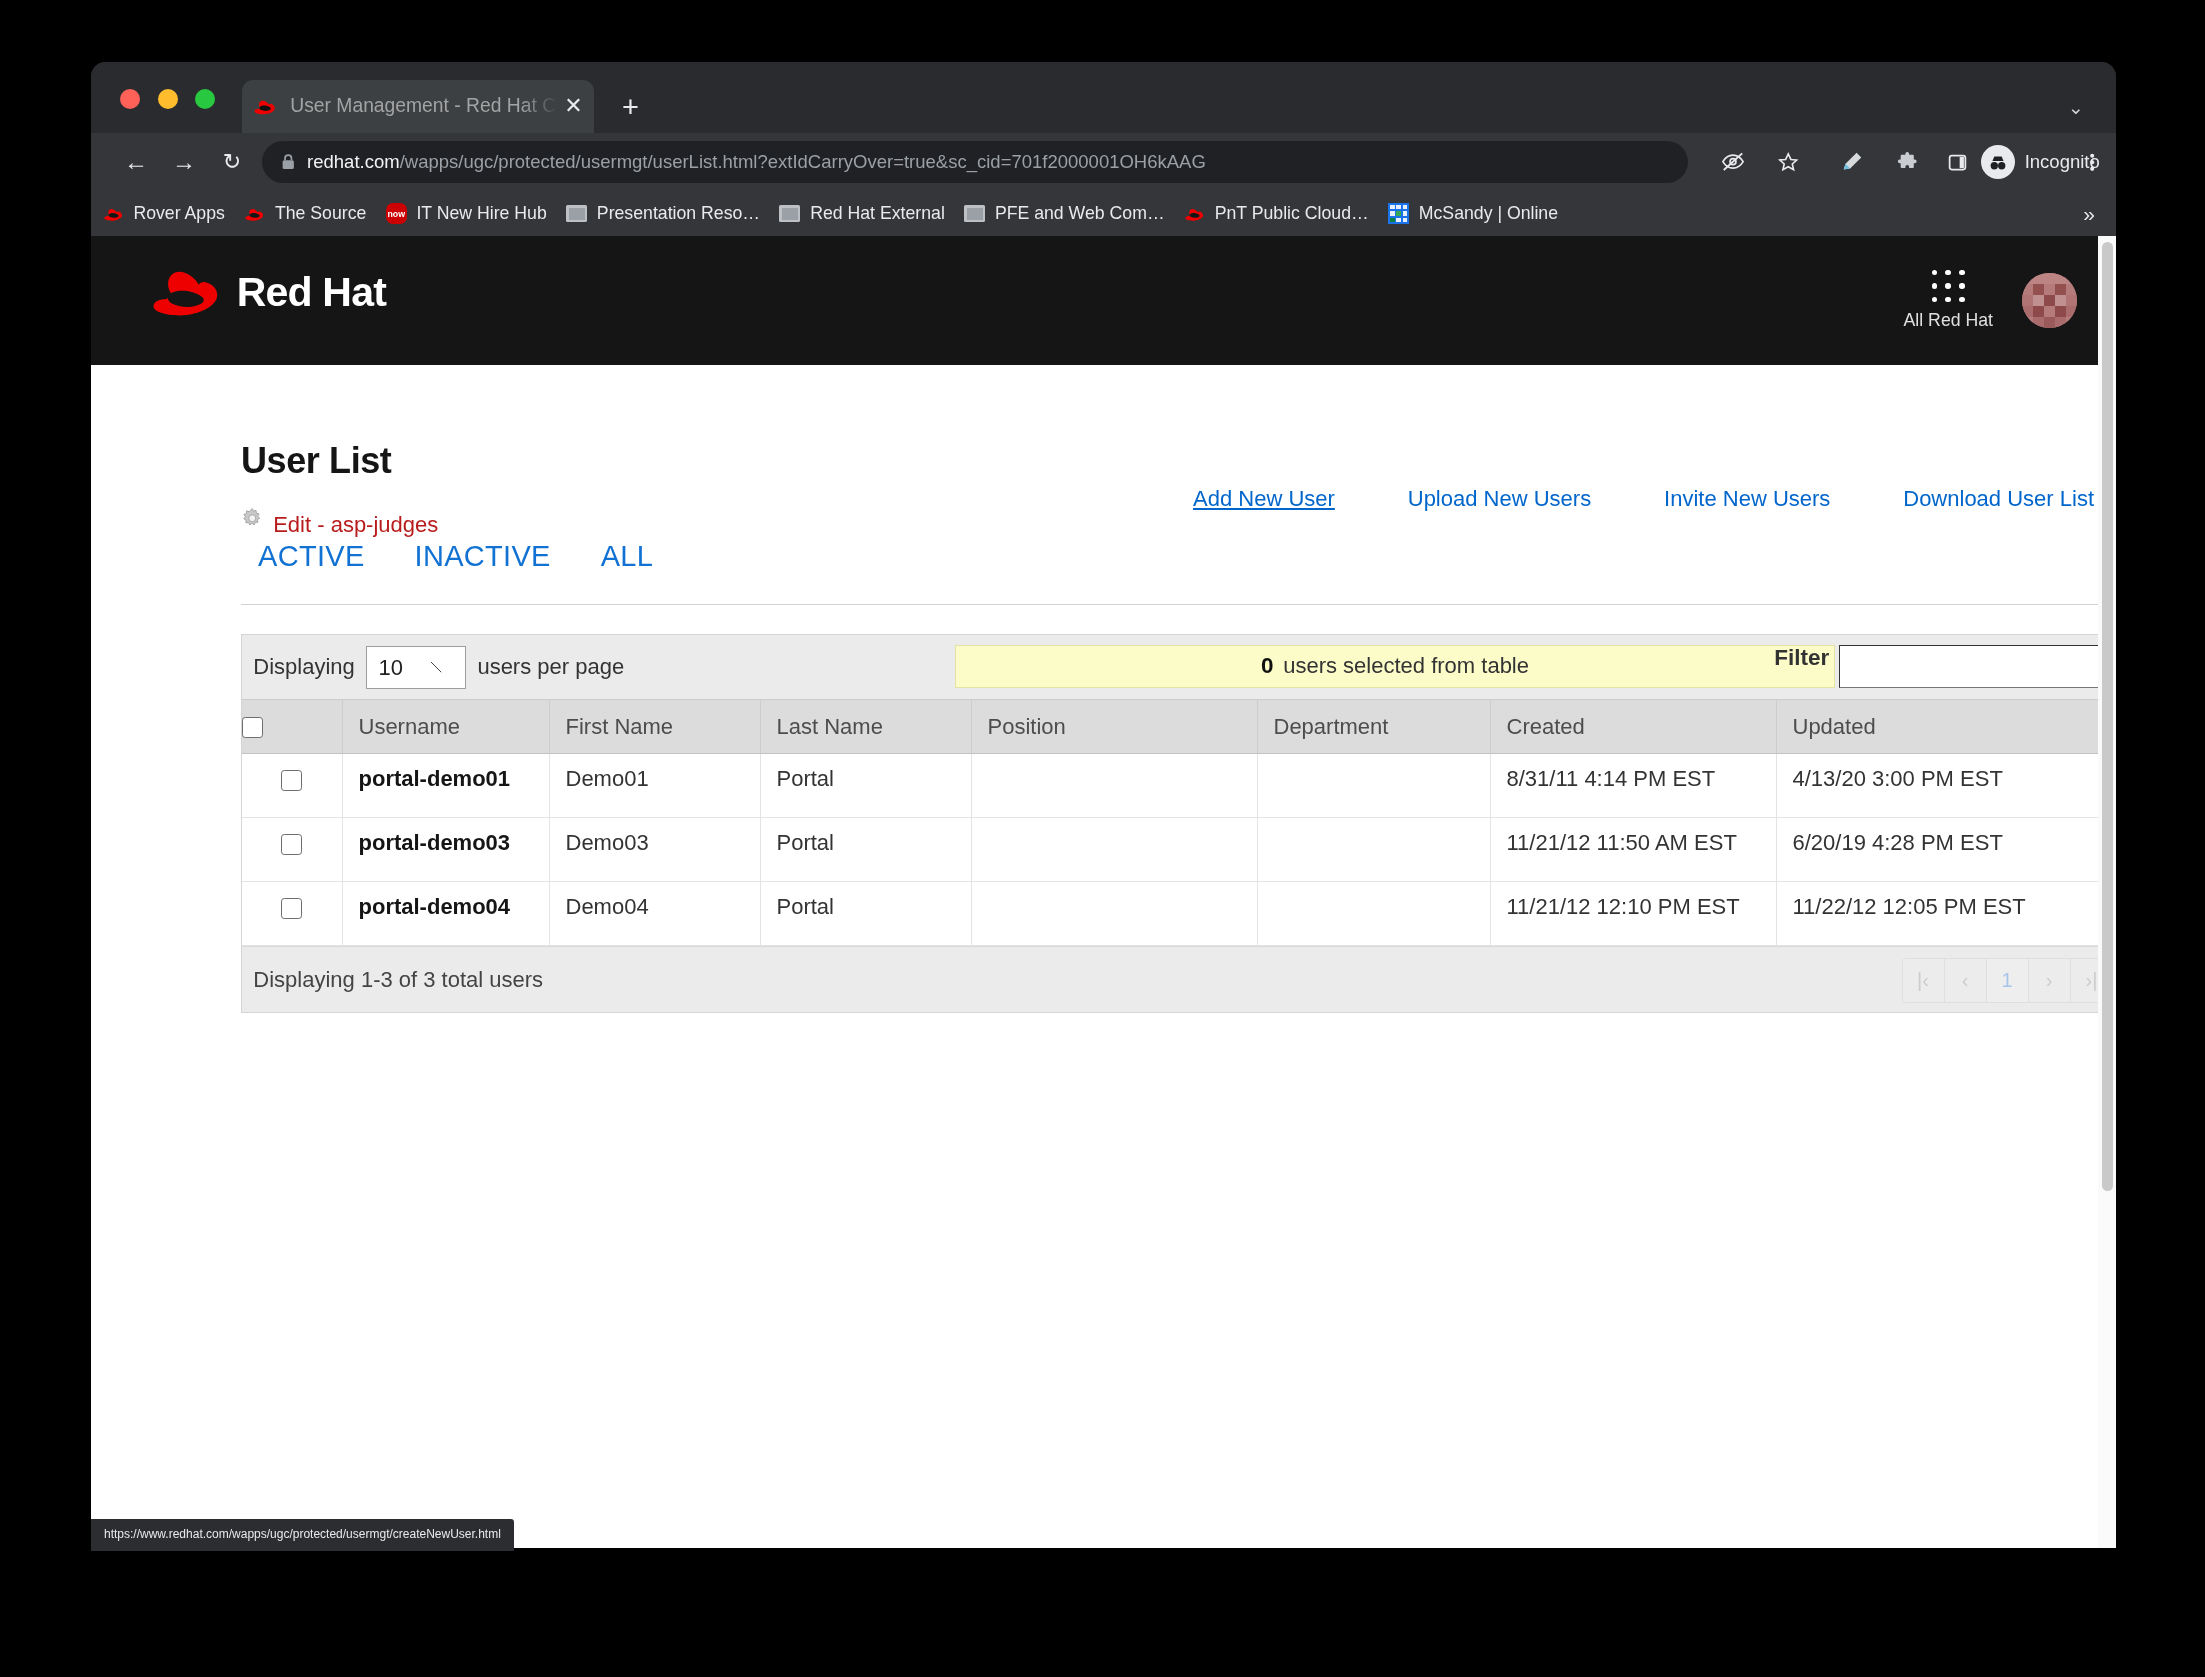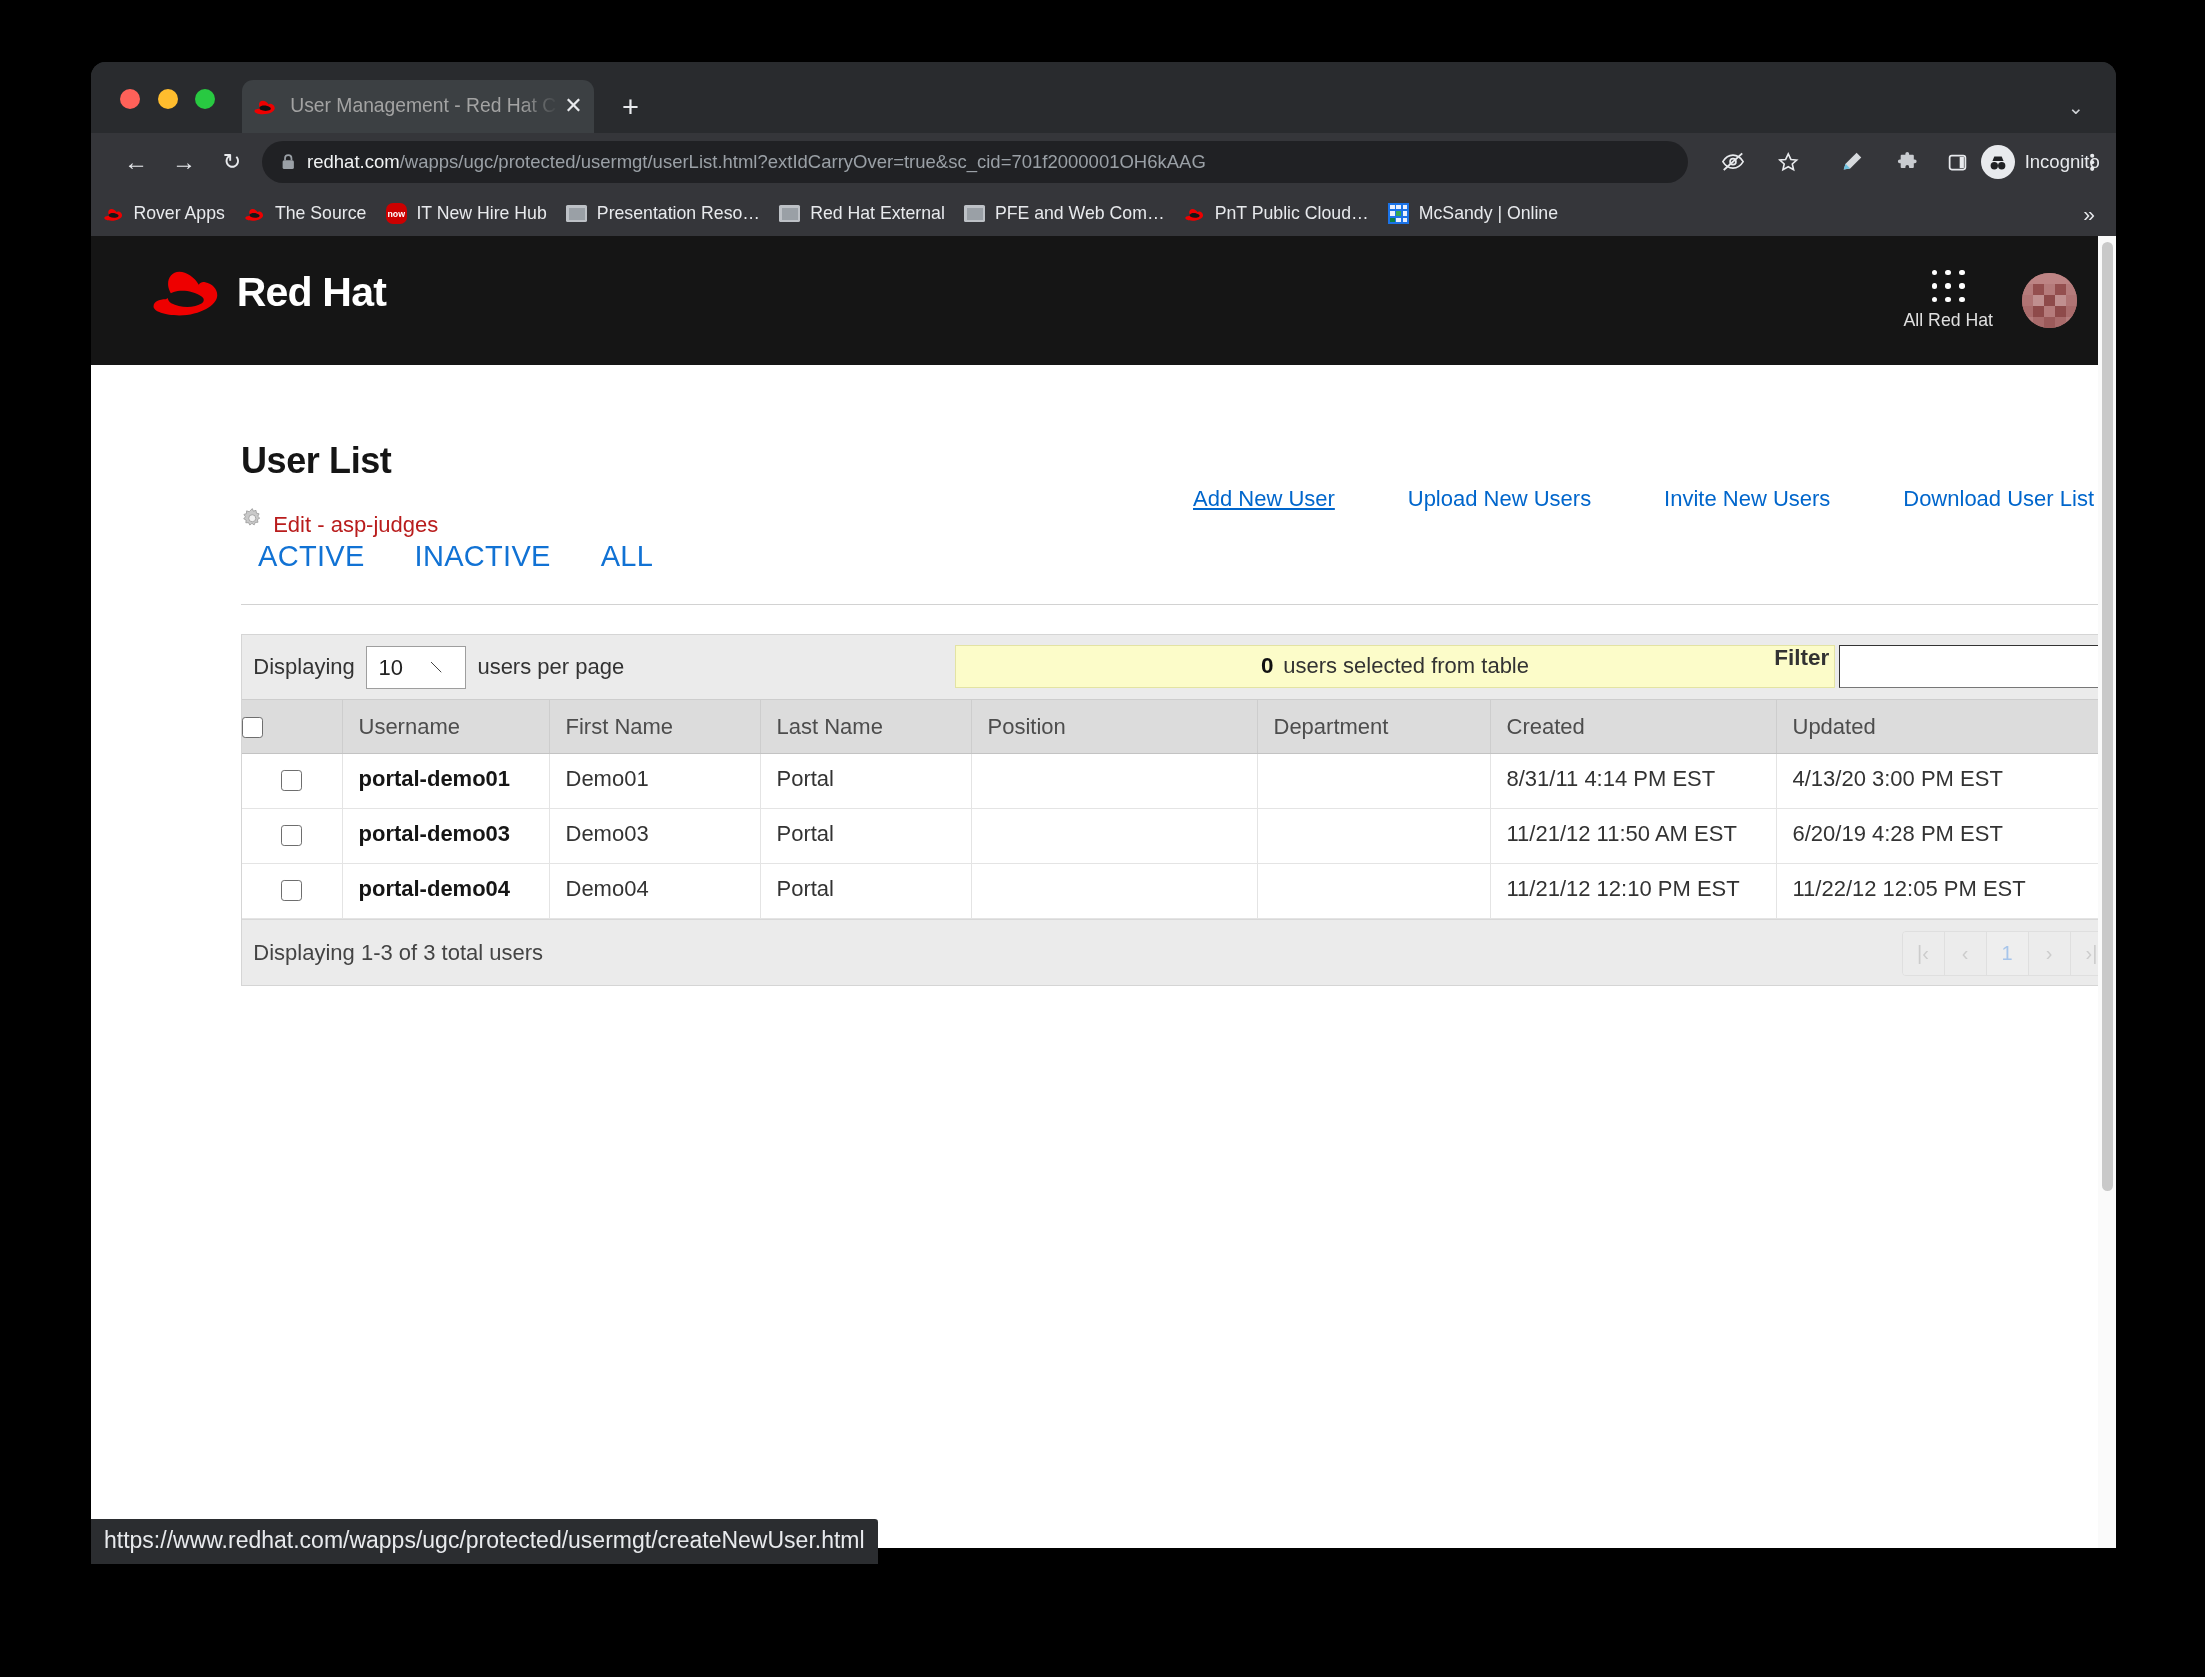--- a/index.html
+++ b/index.html
@@ -314,21 +314,21 @@
     padding: 13.7px 0 13.7px 16px;
     border-right: 0.8px solid #cdcdcd;
     border-top: 0.8px solid #cdcdcd;
     border-bottom: 0.8px solid #c3c3c3;
     height: 53px;
   }
   table.users thead th:last-child { border-right: none; }
   table.users tbody td {
     font-size: 22px;
     color: #333;
-    padding: 12px 0 16px 16px;
+    padding: 12px 0 25px 16px;
     border-right: 0.8px solid #e4e4e4;
     border-bottom: 0.8px solid #e4e4e4;
     height: 55px;
     white-space: nowrap;
     overflow: hidden;
   }
   table.users tbody td:last-child { border-right: none; }
   table.users tbody td.uname { font-weight: bold; color: #151515; }
   .col-cb { width: 100px; }
   .col-user { width: 207px; }
@@ -384,21 +384,21 @@
     width: 11.3px; height: 949px;
     background: #c9c9c9; border-radius: 5.6px;
   }
 
   
   .status-bar {
     position: absolute;
     left: 91px; top: 1519px;
     background: #2b2d30;
     color: #e8eaed;
-    font-size: 23px;
+    font-size: 12px;
     padding: 8px 13px 9.7px 13px;
     border-radius: 0 3.2px 0 0;
     white-space: nowrap;
   }
 </style>
 </head>
 <body>
 
 <div class="window">
 

